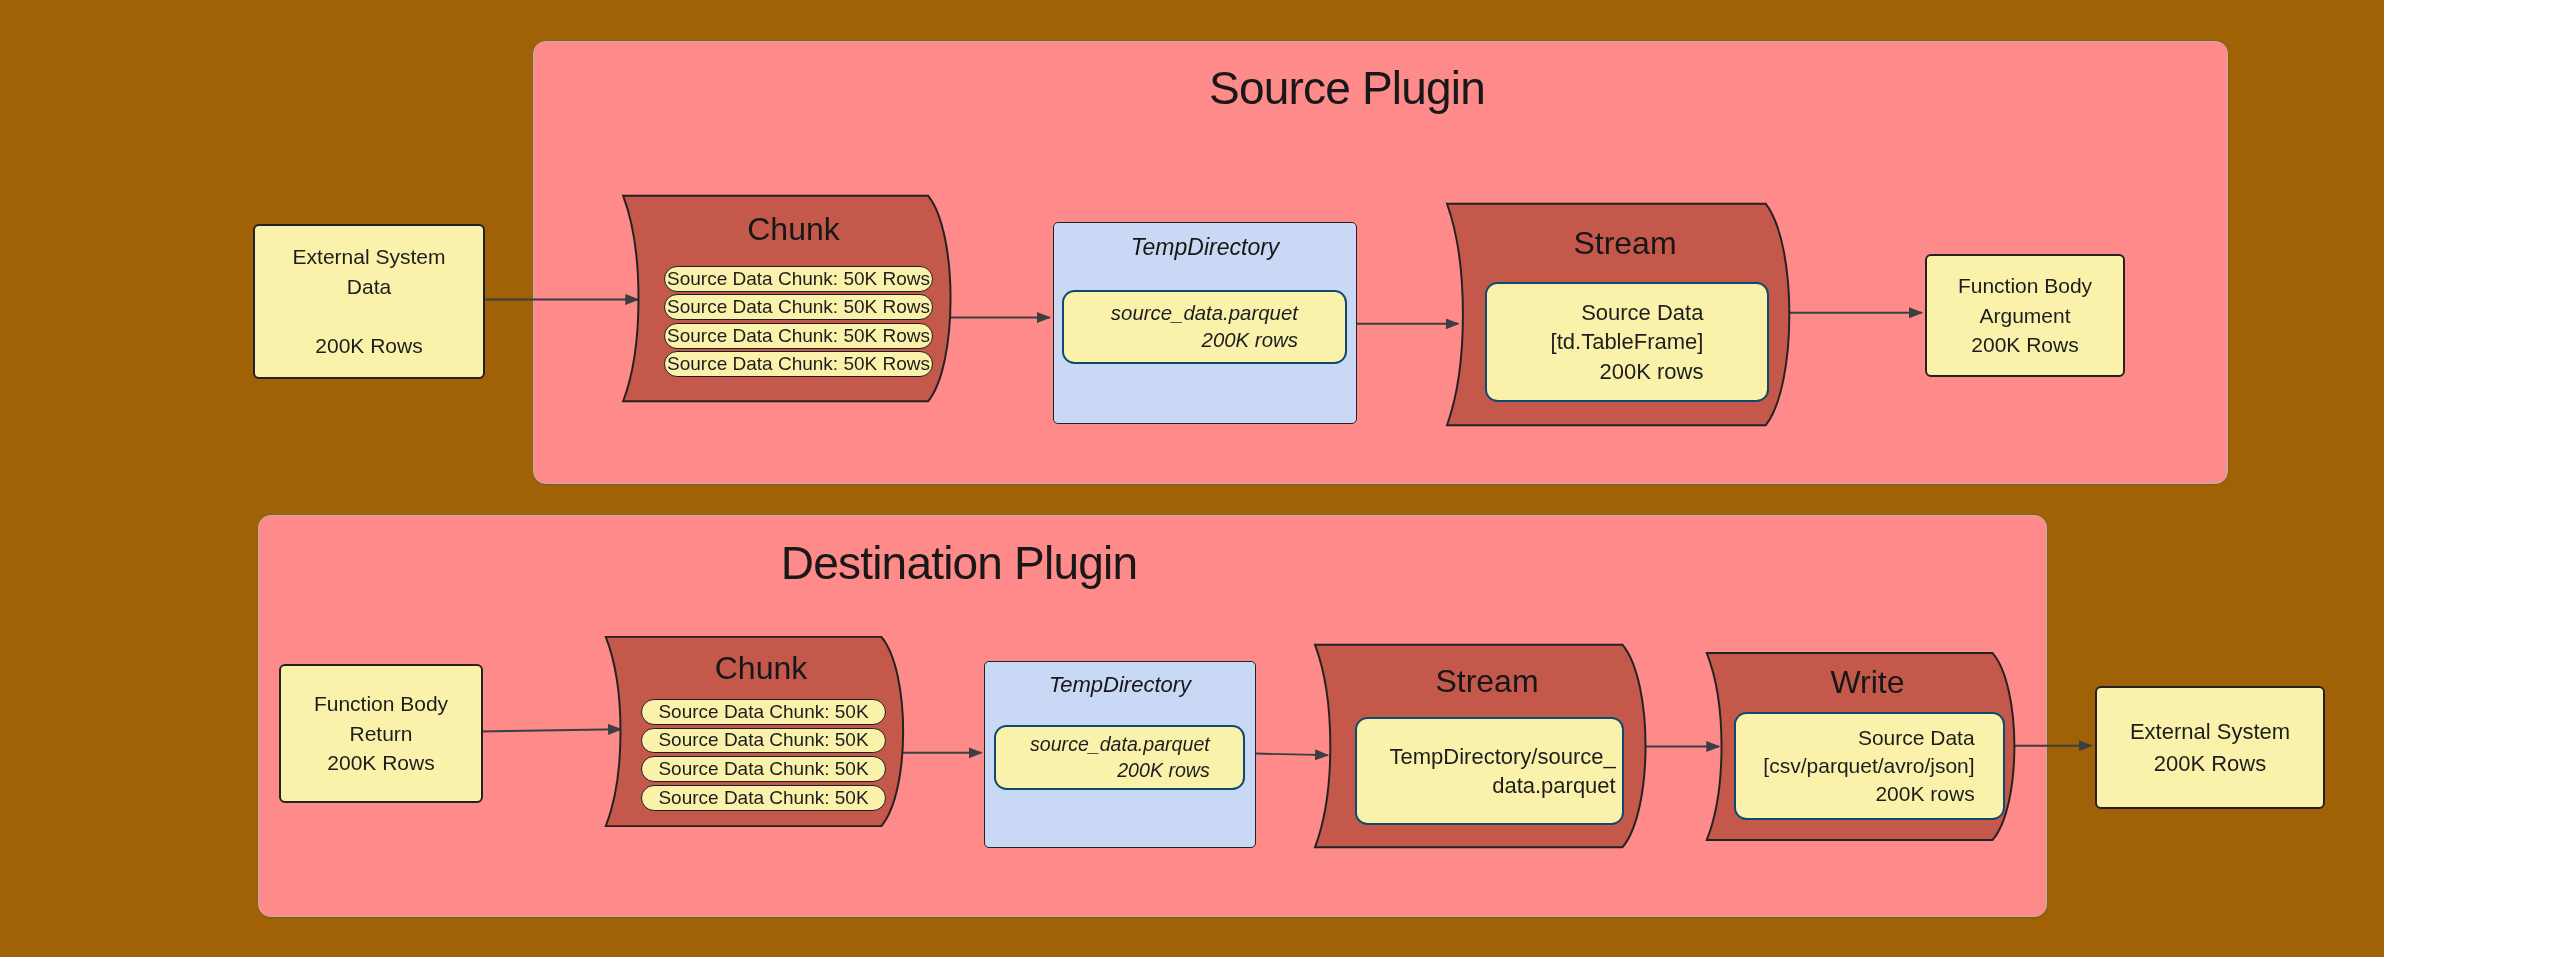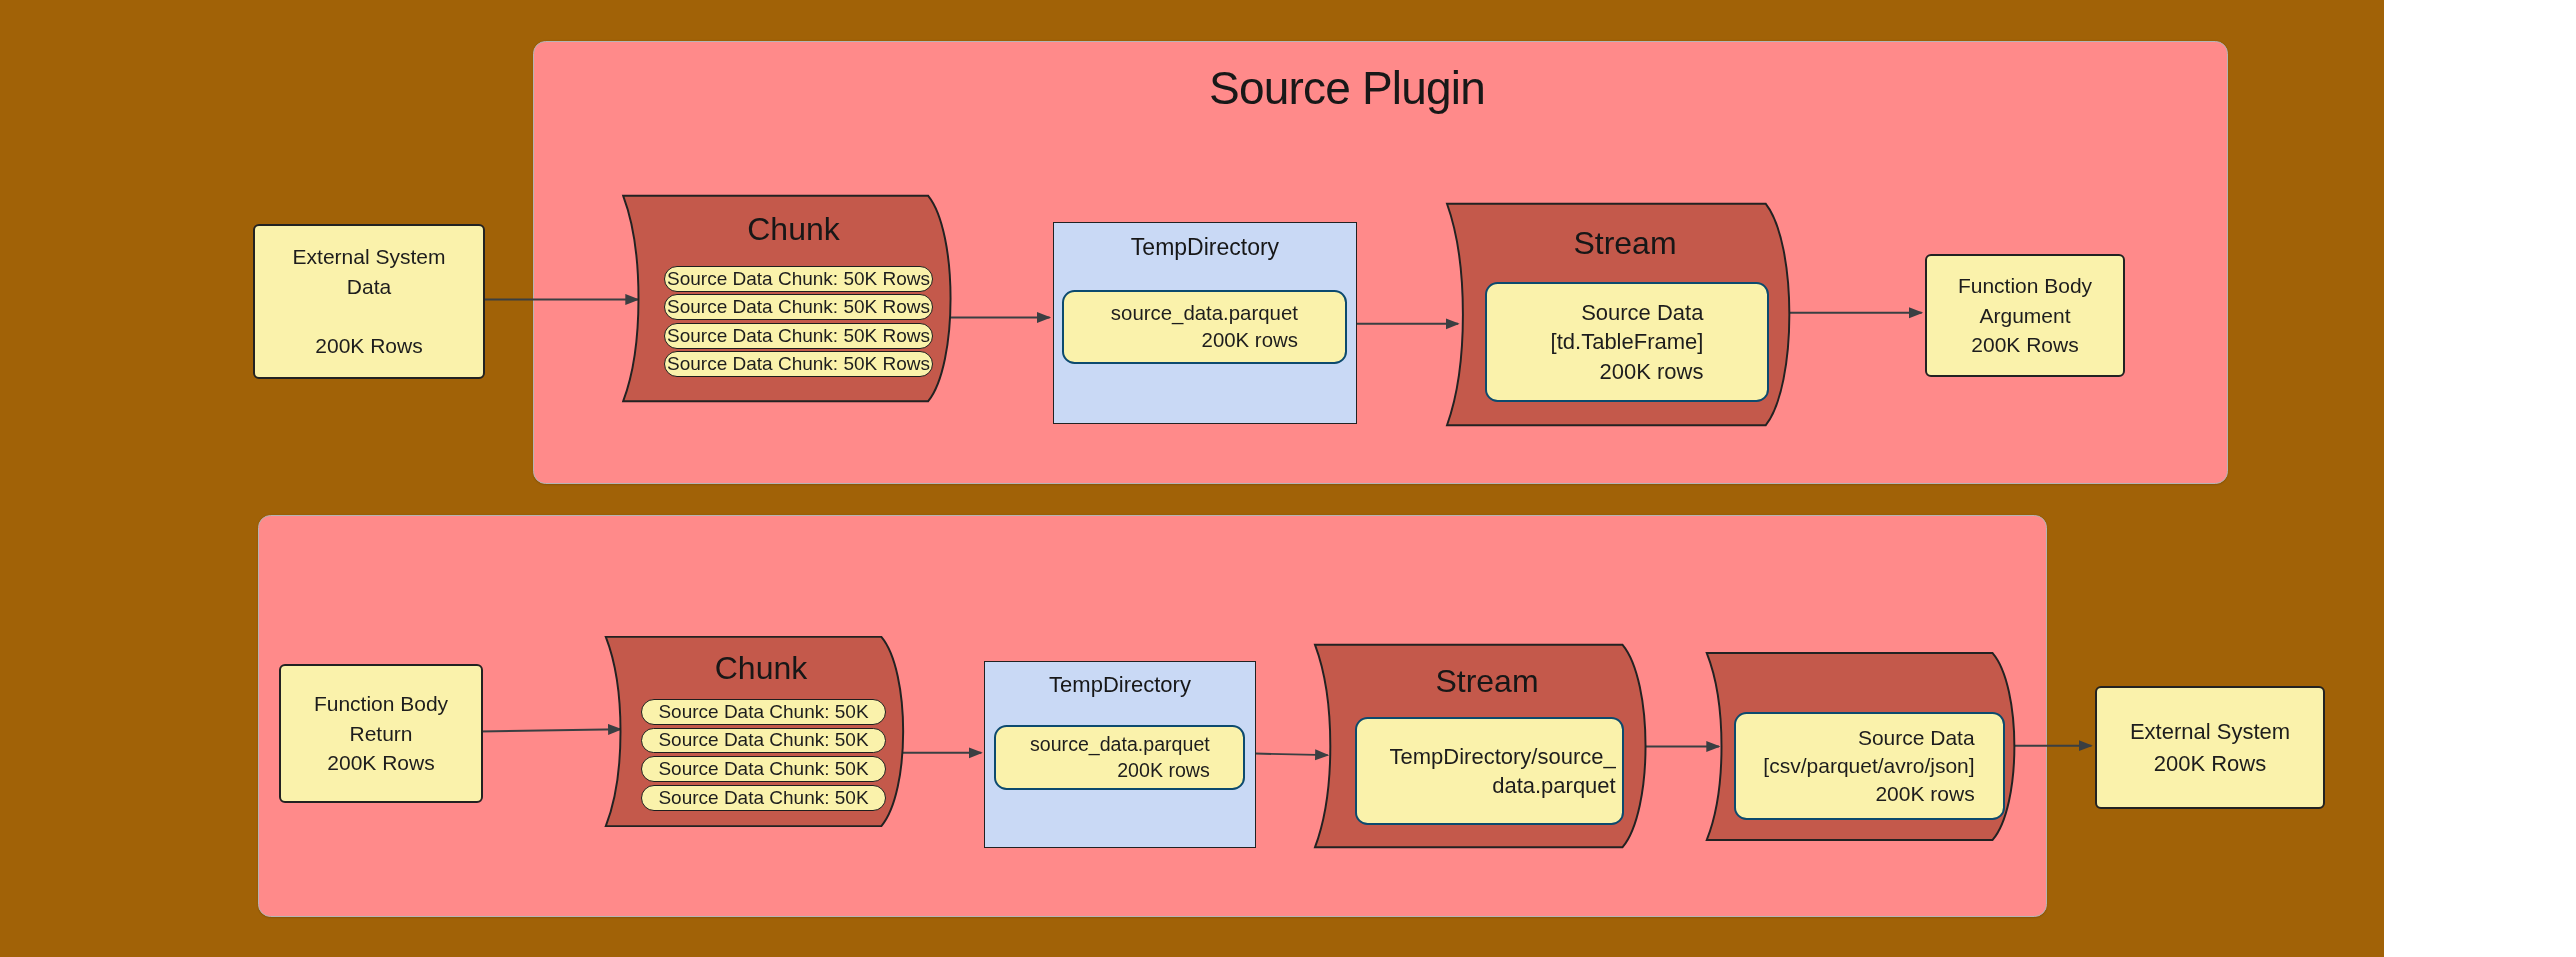--- a/index.html
+++ b/index.html
@@ -28,39 +28,40 @@
   .temp-title{
     position:absolute;left:0;right:0;text-align:center;font-size:23px;color:#171717;z-index:2;
   }
   .pills{position:absolute;z-index:2;}
   .pill{
     background:#faf2ab;border:1.6px solid #1e1e1e;border-radius:15.7px;
     text-align:right;font-size:19px;color:#1d1d1d;
     display:flex;align-items:center;justify-content:center;
   }
   .bluenode{
-    position:absolute;z-index:2;background:#c9d9f5;border:1.6px solid #222222;border-radius:0;
+    position:absolute;z-index:2;background:#c9d9f5;border:1.6px solid #222222;border-radius:5px;font-style:italic;
   }
   .inner-yellow{
     position:absolute;background:#faf2ab;border:2px solid #0c4a6e;border-radius:12.6px;z-index:2;
     display:flex;align-items:center;justify-content:center;text-align:right;
     font-size:21px;line-height:1.32;white-space:pre-line;overflow-wrap:anywhere;padding:0 6.3px;
     box-sizing:border-box;
   }
   .edges{position:absolute;left:0;top:0;z-index:1;}
 </style>
 </head>
 <body>
 
 <div class="canvas">
 
   <div class="cluster" style="left:533px;top:41px;width:1693px;height:441px;"></div>
   <div class="cluster" style="left:258px;top:515px;width:1787px;height:400px;"></div>
 
   <div class="cluster-title" style="left:1127px;top:61px;width:440px;">Source Plugin</div>
+  <div class="cluster-title" style="left:684px;top:536px;width:550px;">Destination Plugin</div>
 
   <svg class="edges" width="2576" height="958" viewBox="0 0 3279 1219">
     <defs>
       <marker id="ah" markerUnits="userSpaceOnUse" markerWidth="20" markerHeight="16" refX="16" refY="7" orient="auto">
         <path d="M0,0 L18,7 L0,14 Z" fill="#3a3f42"></path>
       </marker>
     </defs>
     <g stroke="#3a3f42" stroke-width="2.5" fill="none">
       <line x1="613" y1="381" x2="812" y2="381" marker-end="url(#ah)"></line>
       <line x1="1209" y1="404" x2="1336" y2="404" marker-end="url(#ah)"></line>
@@ -140,20 +141,21 @@
       <path d="M 1,1 L 393,1 C 432,48 432,212 393,259 L 1,259 C 27,190 27,70 1,1 Z" fill="#c4594b" stroke="#222222" stroke-width="2.5"></path>
     </svg>
     <div class="shape-title" style="top:19px;">Stream</div>
     <div class="inner-yellow" style="left:41px;top:73px;width:269px;height:108px;font-size:22px;padding-left:27px;">TempDirectory/source_data.parquet</div>
   </div>
 
   <div class="shape" style="left:1706px;top:652px;width:307px;height:189px;">
     <svg width="307" height="189" viewBox="0 0 391 240">
       <path d="M 1,1 L 365,1 C 402,44 402,196 365,239 L 1,239 C 26,176 26,64 1,1 Z" fill="#c4594b" stroke="#222222" stroke-width="2.5"></path>
     </svg>
+    <div class="shape-title" style="top:11.8px;">Write</div>
     <div class="inner-yellow" style="left:27.5px;top:60px;width:271px;height:108px;font-size:21px;">Source Data
 [csv/parquet/avro/json]
 200K rows</div>
   </div>
 
   <div class="ynode" style="left:2095px;top:686px;width:226px;height:119px;font-size:22px;">External System
 200K Rows</div>
 
 </div>
 

